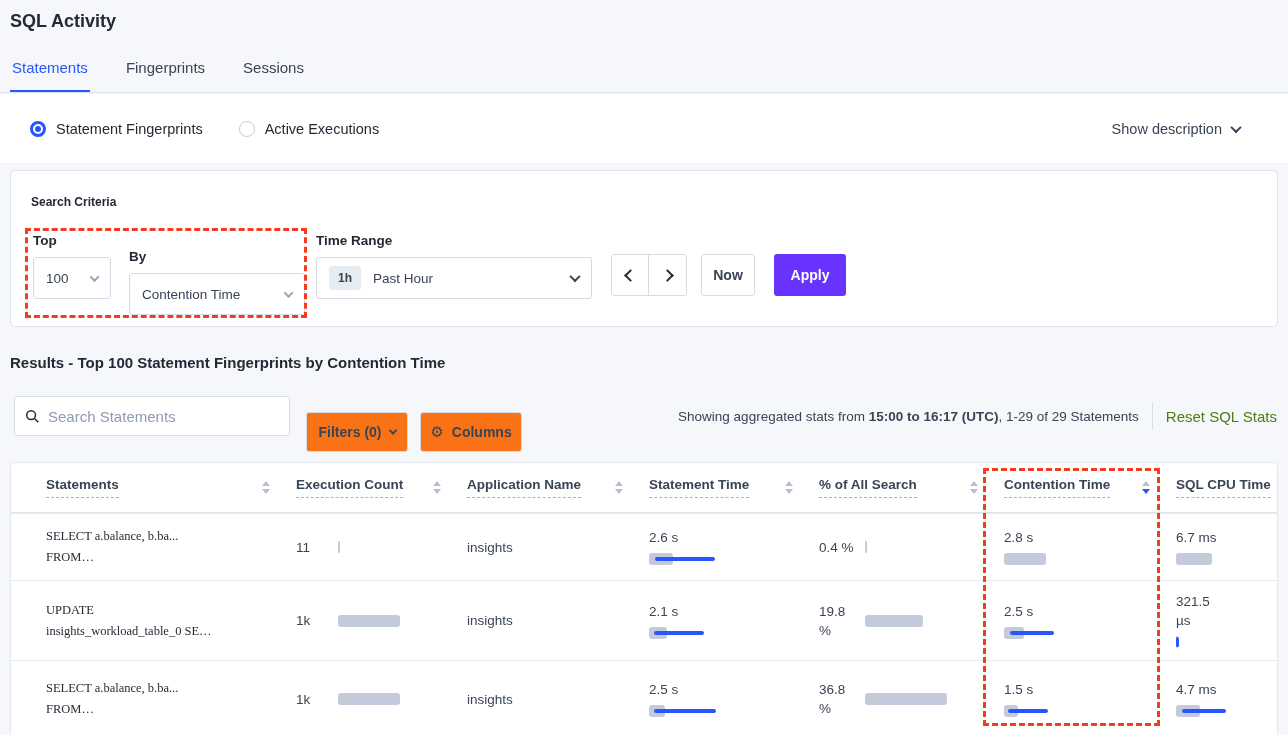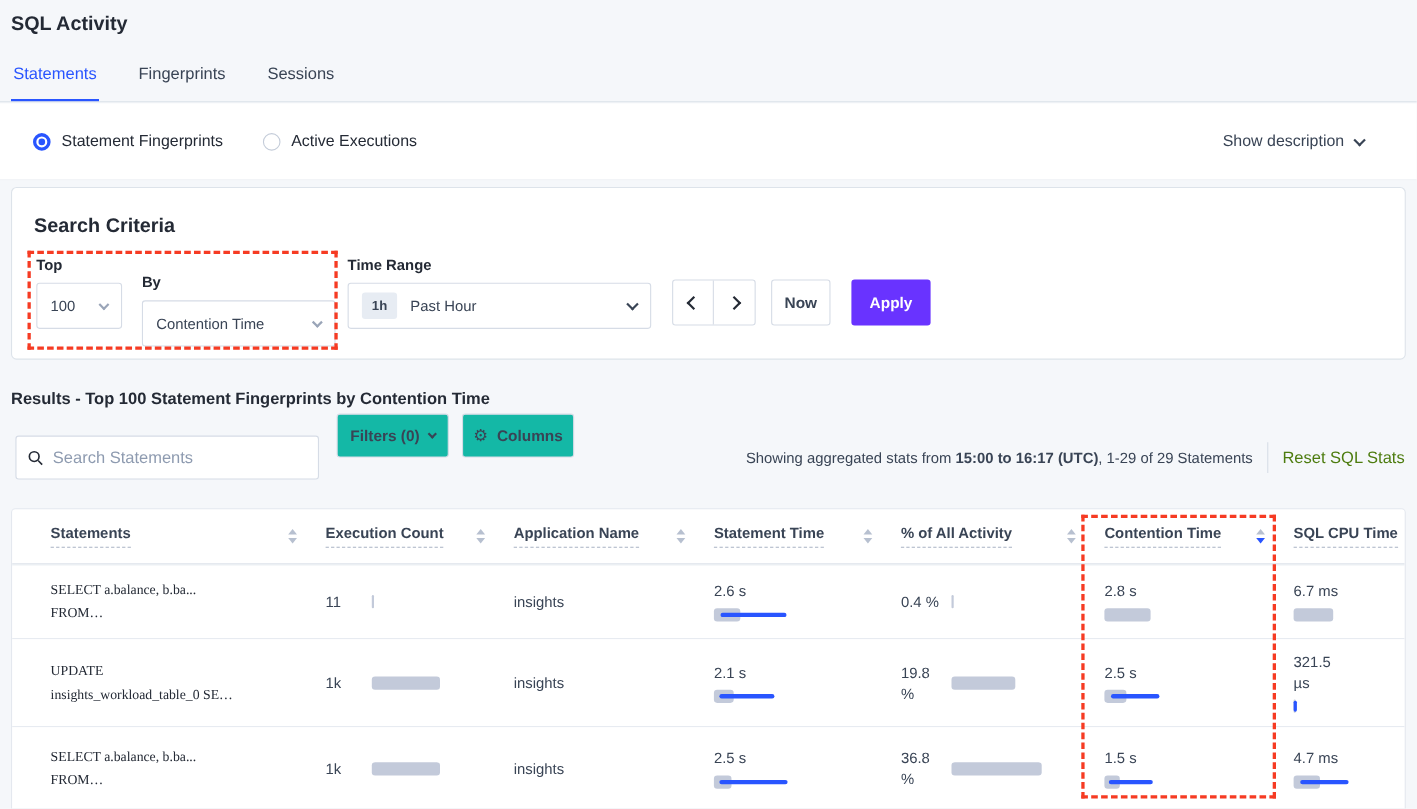--- a/index.html
+++ b/index.html
@@ -24,21 +24,21 @@
 
   
   .chev { width:8px; height:8px; border-right:2px solid #394455; border-bottom:2px solid #394455; display:inline-block; }
   .chev.down  { transform:rotate(45deg) translate(-1px,-1px); }
   .chev.gray  { border-color:#9aa5b8; width:7px; height:7px; }
   .chev.left  { transform:rotate(135deg); border-color:#242a35; border-width:2.5px; width:9px; height:9px; }
   .chev.right { transform:rotate(-45deg); border-color:#242a35; border-width:2.5px; width:9px; height:9px; }
 
   
   .criteria-card { position:absolute; left:10px; top:170px; width:1268px; height:157px; background:#fff; border:1px solid #dde3ea; border-radius:5px; }
-  .criteria-title { position:absolute; left:20px; top:24px; font-size:18px; font-weight:700; color:#242a35; }
+  .criteria-title { position:absolute; left:20px; top:24px; font-size:12px; font-weight:700; color:#242a35; }
   .fgroup { position:absolute; }
   .flabel { font-size:13.5px; font-weight:700; color:#242a35; margin-bottom:9px; }
   .select { height:42px; background:#fff; border:1px solid #d6dce6; border-radius:3px; display:flex; align-items:center; padding:0 12px; font-size:14px; color:#394455; cursor:pointer; }
   .select .val { flex:1; }
   .g-top { left:22px; top:62px; width:78px; }
   .g-by { left:118px; top:78px; width:176px; }
   .g-time { left:305px; top:62px; width:276px; }
   .badge-1h { background:#e7ecf3; border-radius:3px; font-size:12px; font-weight:700; color:#394455; padding:5px 9px; margin-right:12px; }
   .arrow-group { position:absolute; left:600px; top:83px; display:flex; border:1px solid #d6dce6; border-radius:3px; height:42px; background:#fff; }
   .arrow-btn { width:37px; display:flex; align-items:center; justify-content:center; cursor:pointer; }
@@ -50,21 +50,21 @@
   
   .red-box { position:absolute; border:3px dashed #f63b23; z-index:30; pointer-events:none; }
   .red-box-1 { left:25px; top:228px; width:282px; height:90px; }
   .red-box-2 { left:983px; top:468px; width:177px; height:258px; }
 
   
   .results-heading { position:absolute; left:10px; top:354px; font-size:15px; font-weight:700; color:#242a35; }
   .search-box { position:absolute; left:14px; top:396px; width:276px; height:40px; background:#fff; border:1px solid #d6dce6; border-radius:3px; display:flex; align-items:center; padding:0 10px; }
   .search-box input { border:none; outline:none; flex:1; font-size:15px; color:#394455; margin-left:8px; font-family:"Liberation Sans",sans-serif; background:transparent; }
   .search-box input::placeholder { color:#8e9bb0; }
-  .tool-btn { position:absolute; top:376px; height:40px; background:#14b8a6; border:1px solid #d6dce6; border-radius:3px; display:flex; align-items:center; justify-content:center; gap:8px; font-size:14px; font-weight:700; color:#394455; cursor:pointer; font-family:"Liberation Sans",sans-serif; }
+  .tool-btn { position:absolute; top:412px; height:40px; background:#f97316; border:1px solid #d6dce6; border-radius:3px; display:flex; align-items:center; justify-content:center; gap:8px; font-size:14px; font-weight:700; color:#394455; cursor:pointer; font-family:"Liberation Sans",sans-serif; }
   .filters-btn { left:306px; width:102px; }
   .columns-btn { left:420px; width:102px; }
   .gear { font-size:15px; font-weight:400; }
   .stats-wrap { position:absolute; right:11px; top:396px; height:40px; display:flex; align-items:center; gap:13px; }
   .stats-text { font-size:13.5px; color:#394455; }
   .stats-text b { font-weight:700; }
   .vdiv { width:1px; height:28px; background:#d8dee8; }
   .reset-link { font-size:15px; color:#4d7c0f; cursor:pointer; white-space:nowrap; }
 
   
@@ -214,21 +214,21 @@
           </span>
       </div>
       <div class="th">
         <span class="lbl">Statement Time</span>
         <span class="sort">
             <span class="tri-up"></span>
             <span class="tri-dn"></span>
           </span>
       </div>
       <div class="th">
-        <span class="lbl">% of All Activity</span>
+        <span class="lbl">% of All Search</span>
         <span class="sort">
             <span class="tri-up"></span>
             <span class="tri-dn"></span>
           </span>
       </div>
       <div class="th">
         <span class="lbl">Contention Time</span>
         <span class="sort">
             <span class="tri-up"></span>
             <span class="tri-dn active"></span>

